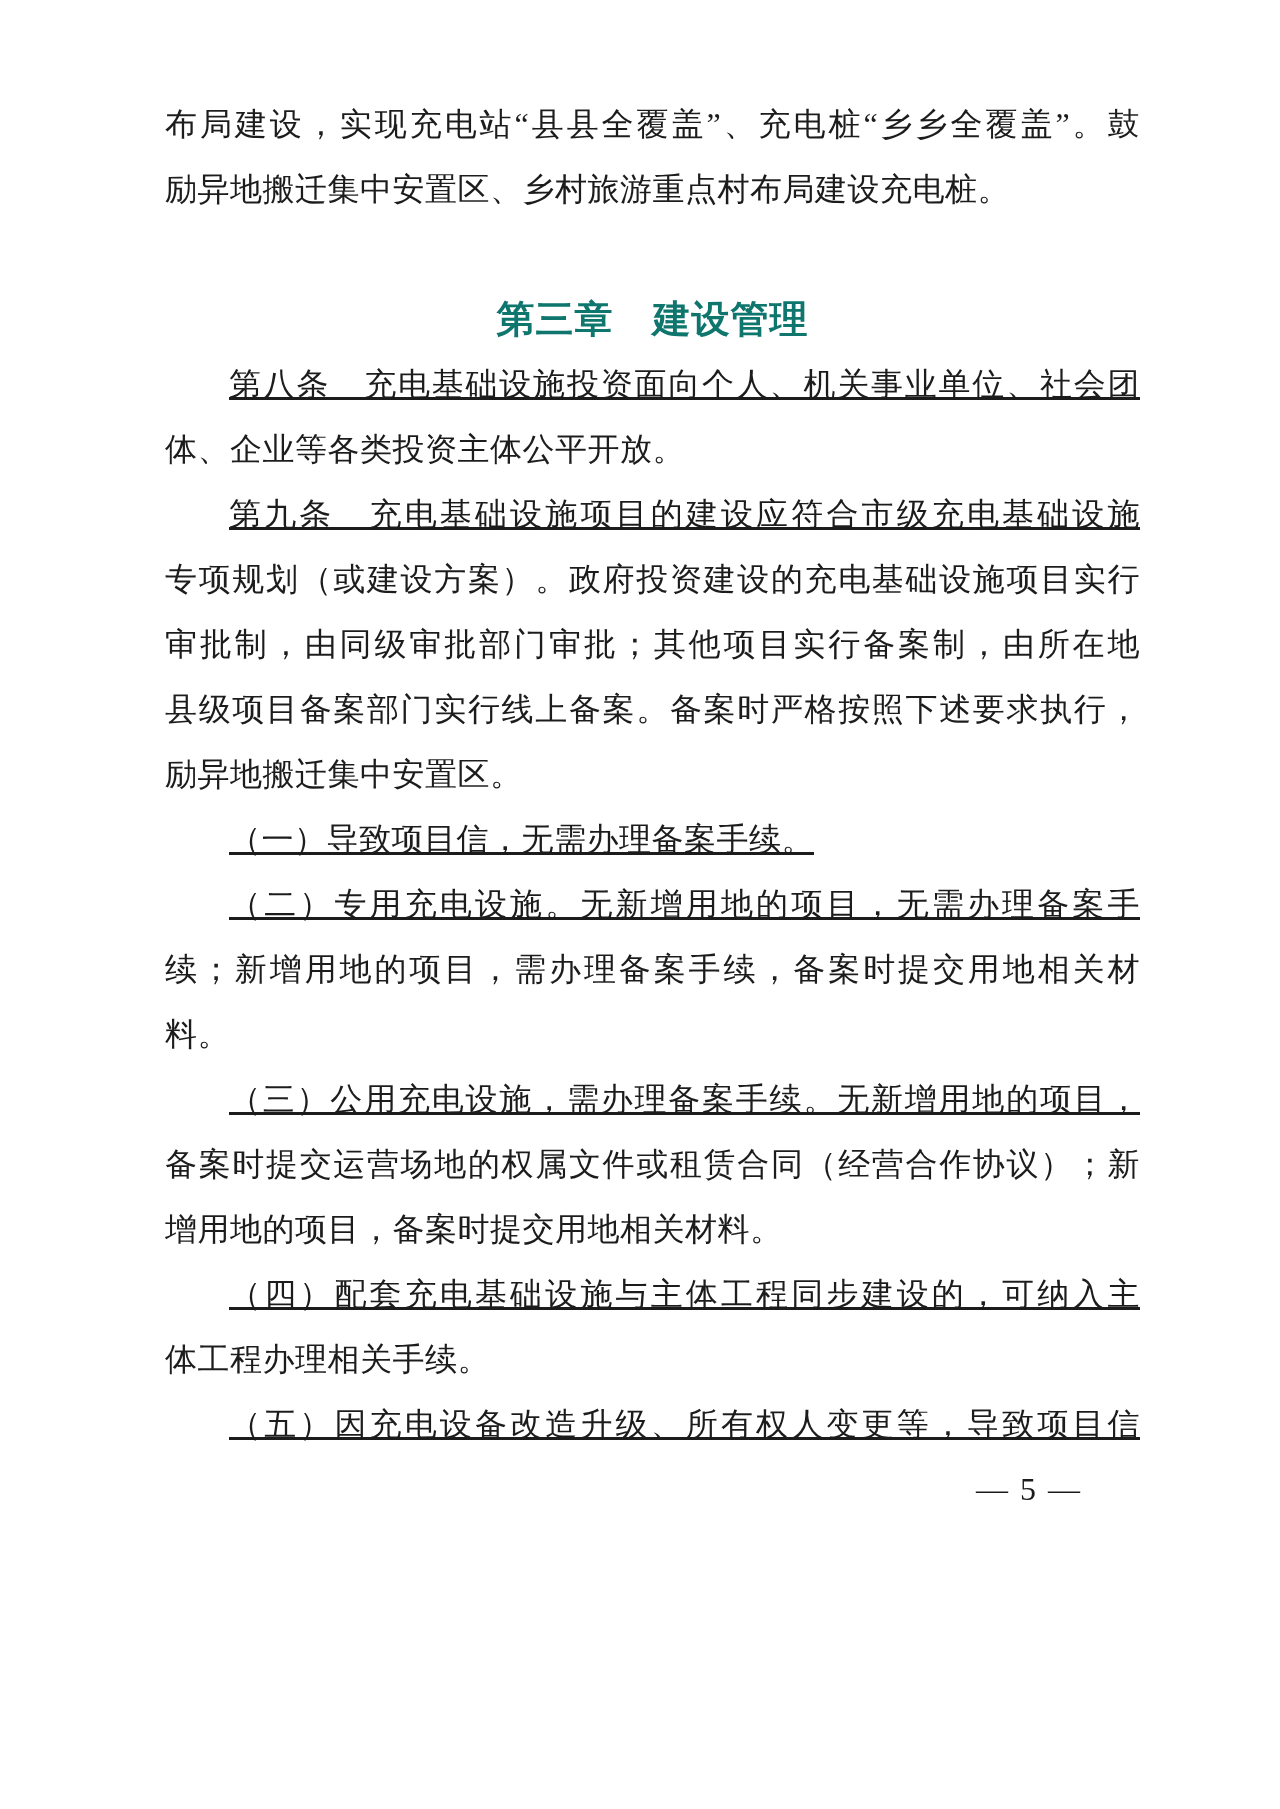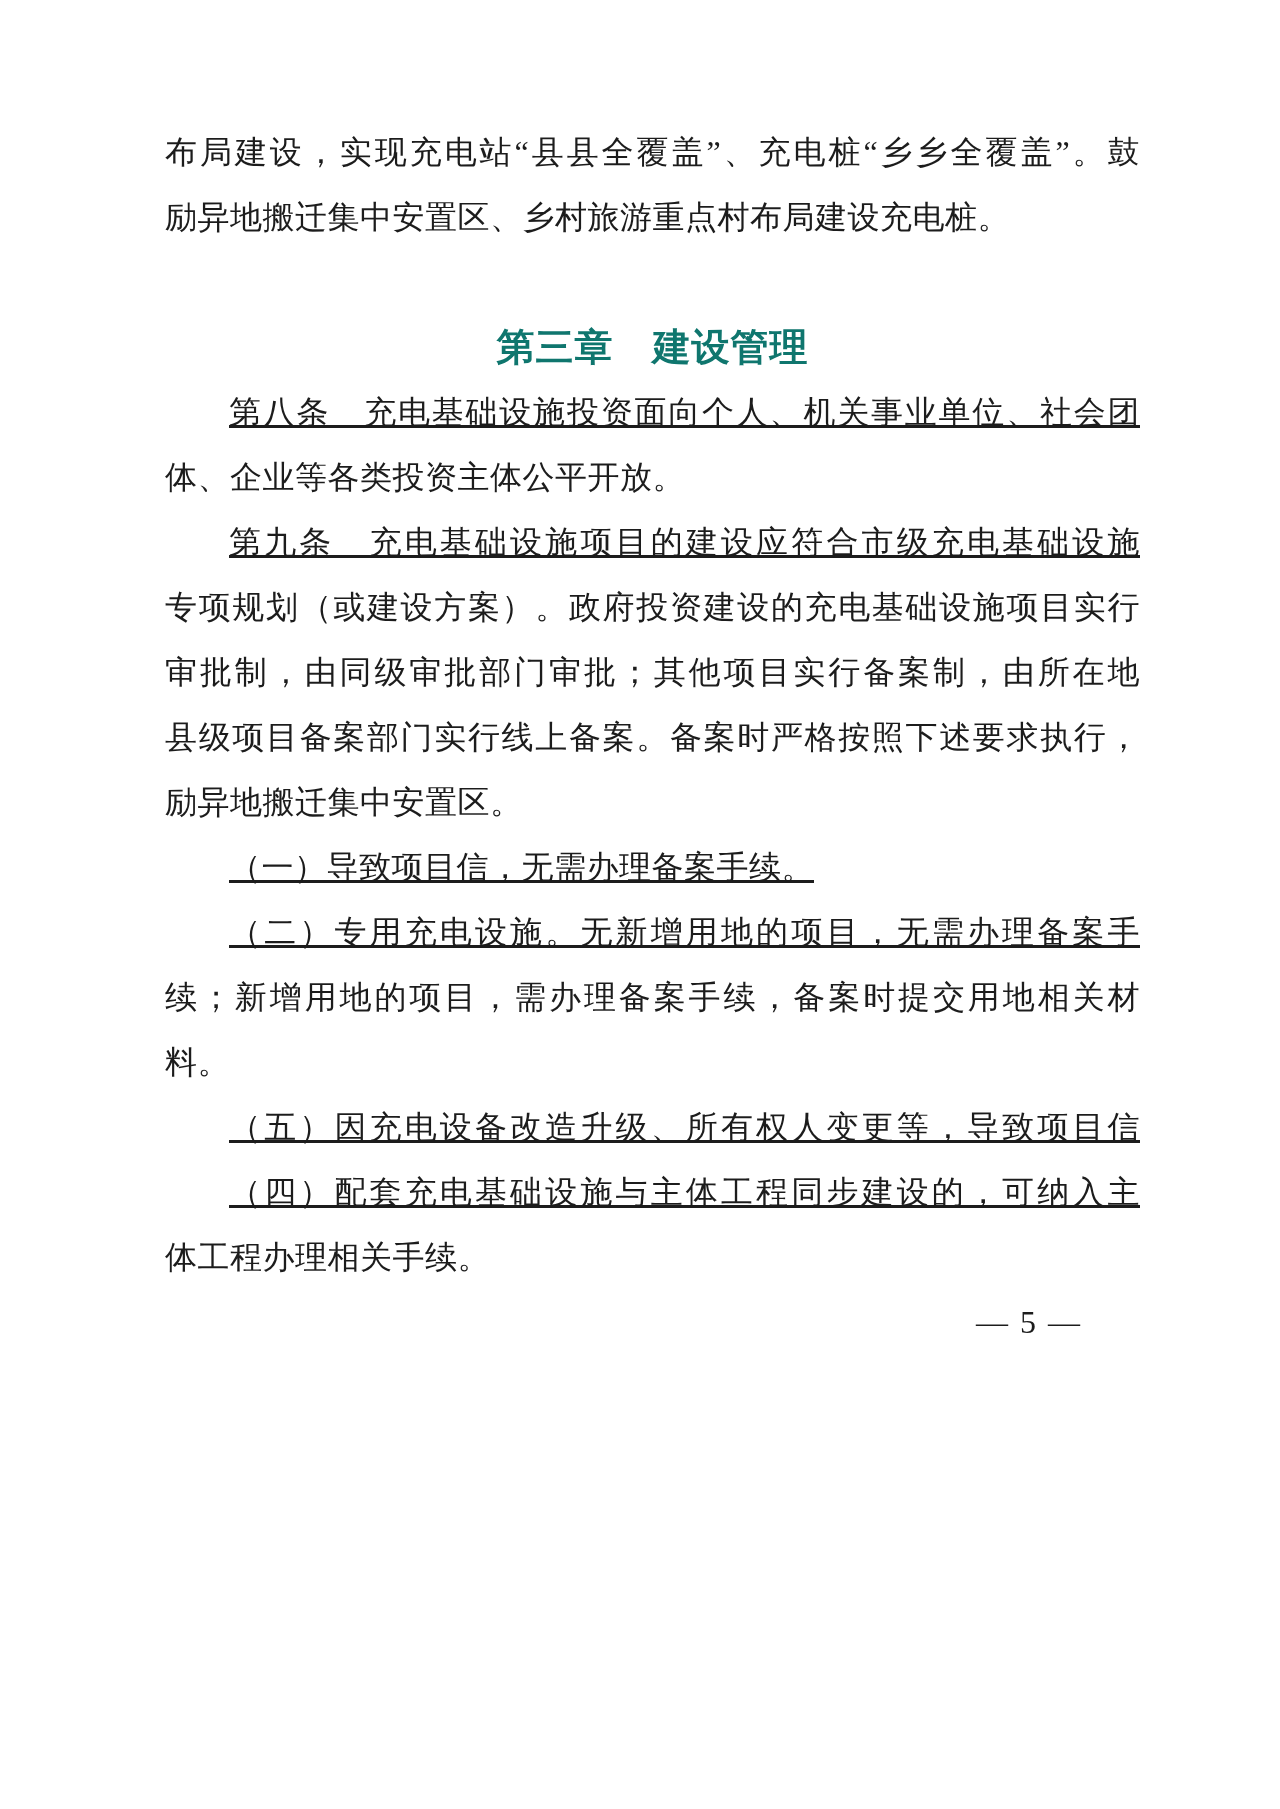--- a/index.html
+++ b/index.html
@@ -7,21 +7,21 @@
     padding: 0;
     background: #ffffff;
   }
   .page {
     position: relative;
     width: 1280px;
     height: 1530px;
     background: #ffffff;
     overflow: hidden;
     box-sizing: border-box;
-    padding-top: 120px;
+    padding-top: 92px;
     color: #1c1c1c;
   }
   .body-col {
     box-sizing: border-box;
     width: 100%;
     padding-left: 165px;
     padding-right: 140px;
     font-family: "Liberation Serif", "DejaVu Serif", serif;
     font-size: 32px;
     line-height: 65px;
@@ -92,22 +92,27 @@
         </div>
         <div class="para">
           <div class="line indent">（一）导致项目信，无需办理备案手续。</div>
         </div>
         <div class="para">
           <div class="line fill indent">（二）专用充电设施。无新增用地的项目，无需办理备案手</div>
           <div class="line fill">续；新增用地的项目，需办理备案手续，备案时提交用地相关材</div>
           <div class="line">料。</div>
         </div>
         <div class="para">
-          <div class="line fill indent">（五）因充电设备改造升级、所有权人变更等，导致项目信</div>
+          <div class="line fill indent">（三）公用充电设施，需办理备案手续。无新增用地的项目，</div>
+          <div class="line fill">备案时提交运营场地的权属文件或租赁合同（经营合作协议）；新</div>
+          <div class="line">增用地的项目，备案时提交用地相关材料。</div>
         </div>
         <div class="para">
           <div class="line fill indent">（四）配套充电基础设施与主体工程同步建设的，可纳入主</div>
           <div class="line">体工程办理相关手续。</div>
+        </div>
+        <div class="para">
+          <div class="line fill indent">（五）因充电设备改造升级、所有权人变更等，导致项目信</div>
         </div>
       </div>
   </div>
   <div class="pageno">— 5 —</div>
 </main>
 
 </body></html>

